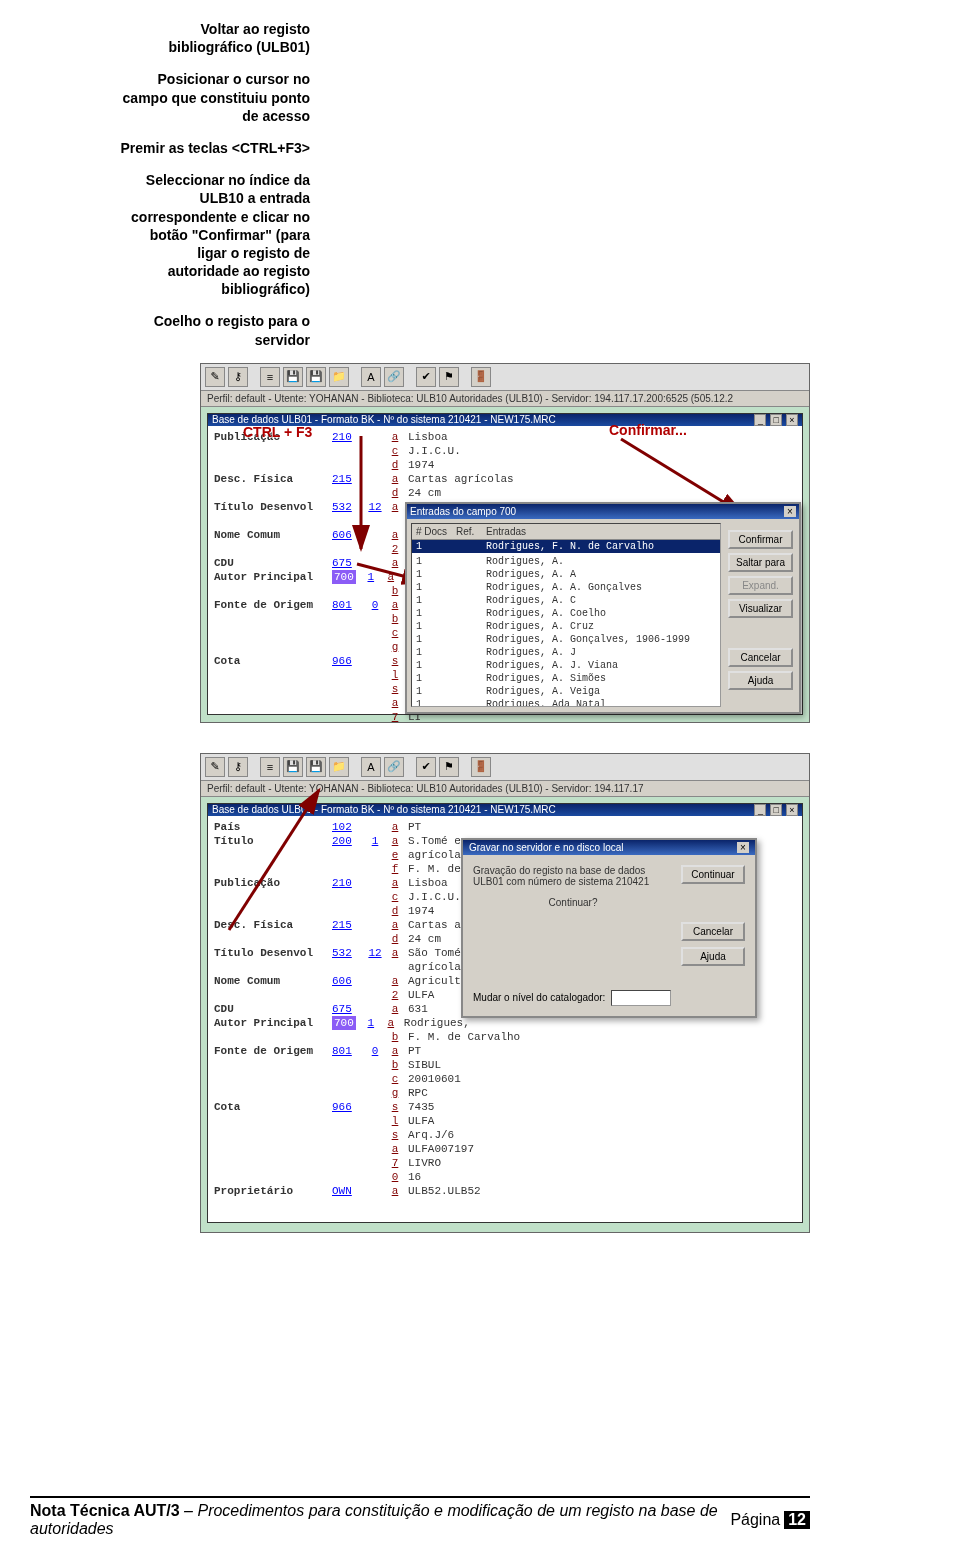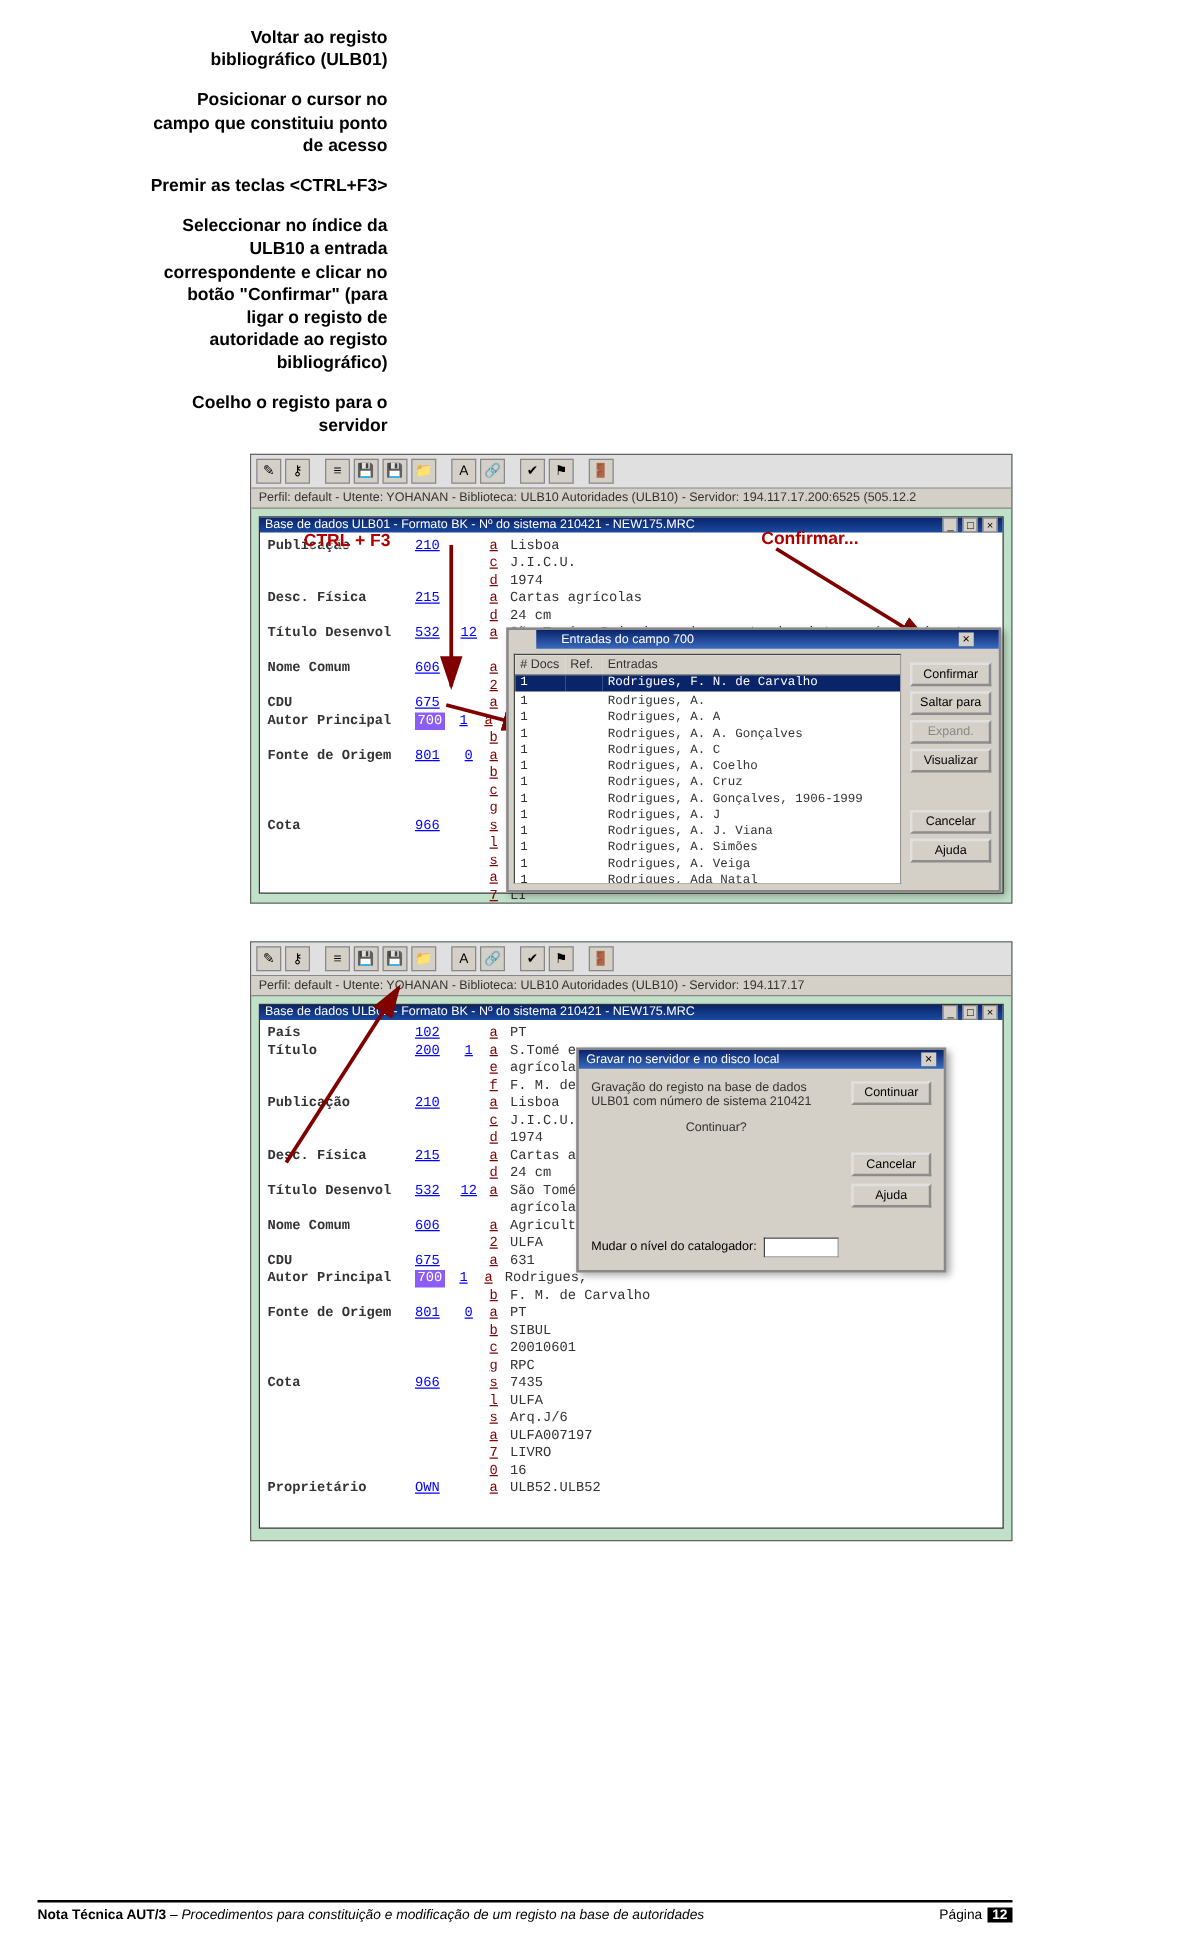--- a/index.html
+++ b/index.html
@@ -111,23 +111,23 @@
     position: absolute;
     border: 2px solid #888;
     background: #d4d0c8;
     box-shadow: 3px 3px 6px rgba(0,0,0,.35);
     font-family: Tahoma, sans-serif;
     font-size: 10px;
   }
   .modal .mod-title {
     background: linear-gradient(#0a246a,#3a6ac0);
     color: #fff;
-    padding: 2px 20px;
-    font-size: 10px;
-    display: flex; justify-content: space-between; margin-left: 22px;
+    padding: 2px 3px;
+    font-size: 10px;
+    display: flex; justify-content: space-between;
   }
   .modal .mod-body { padding: 8px; }
   .modal table { width: 100%; border-collapse: collapse; font-size: 10px; }
   .modal th { text-align: left; background: #d4d0c8; border-bottom: 1px solid #888; padding: 2px 4px; font-weight: normal; color: #333;}
   .modal td { padding: 1px 4px; font-family: "Courier New", monospace; font-size: 10px; color: #333; }
   .modal .side-btns { position: absolute; right: 6px; top: 26px; display: flex; flex-direction: column; gap: 4px;}
   .win-btn {
     border: 2px outset #e0e0e0;
     background: #d4d0c8;
     font-size: 10px;
@@ -167,21 +167,21 @@
   .footer {
     position: absolute;
     bottom: 8px;
     left: 30px;
     right: 30px;
     border-top: 2px solid #000;
     padding-top: 4px;
     display: flex;
     justify-content: space-between;
     font-family: Arial, sans-serif;
-    font-size: 11px;
+    font-size: 16px;
   }
   .footer .doc-title { font-weight: bold; }
   .footer .doc-sub { font-style: italic; font-weight: normal; }
   .footer .pg {
     display: flex; align-items: center; gap: 4px;
   }
   .footer .pg .box {
     background: #000; color: #fff; padding: 0 4px; font-weight: bold;
   }
   .listbox {

